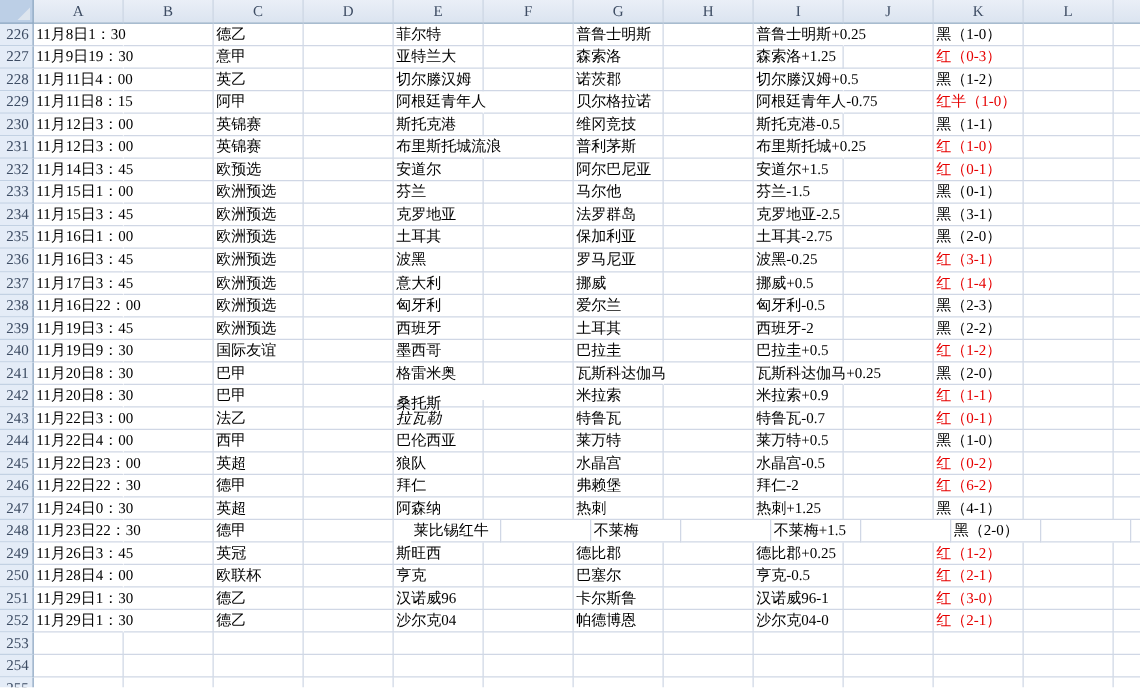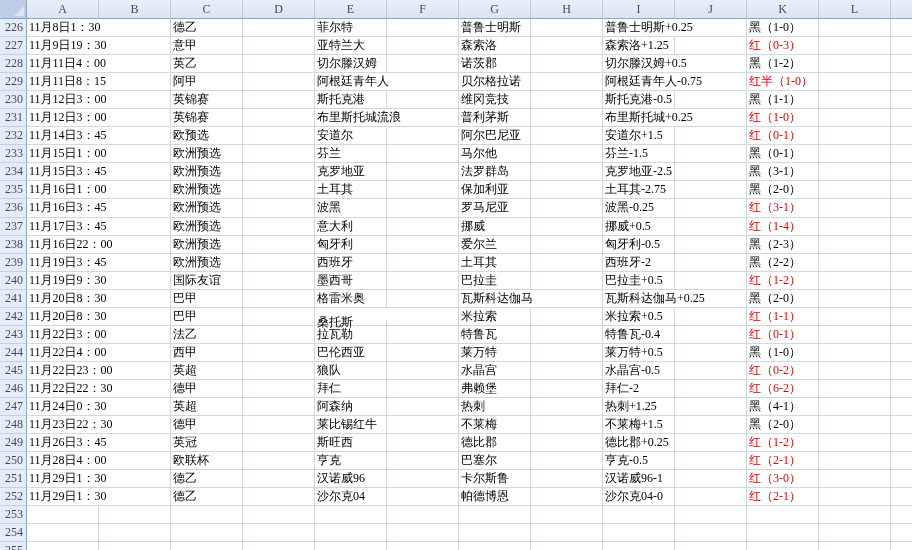--- a/index.html
+++ b/index.html
@@ -591,51 +591,51 @@
         <div class="c" style="width: 72px;"></div>
         <div class="c" style="width: 72px; margin-top: 12px;">
           <span>桑托斯</span>
         </div>
         <div class="c" style="width: 72px;"></div>
         <div class="c" style="width: 72px;">
           <span>米拉索</span>
         </div>
         <div class="c" style="width: 72px;"></div>
         <div class="c" style="width: 72px;">
-          <span>米拉索+0.5</span>
+          <span>米拉索+0.9</span>
         </div>
         <div class="c" style="width: 72px;"></div>
         <div class="c" style="width: 72px;">
           <span style="color: rgb(230, 0, 0);">红（1-1）</span>
         </div>
         <div class="c" style="width: 72px;"></div>
         <div class="c edge" style="width: 21px;"></div>
       </div>
       <div class="row">
         <div class="rh">
           <span>243</span>
         </div>
         <div class="c ovf" style="width: 72px;">
           <span>11月22日3：00</span>
         </div>
         <div class="c" style="width: 72px;"></div>
         <div class="c" style="width: 72px; text-align: right;">
           <span>法乙</span>
         </div>
         <div class="c" style="width: 72px;"></div>
-        <div class="c" style="width: 72px;">
+        <div class="c" style="width: 72px; font-style: italic;">
           <span>拉瓦勒</span>
         </div>
         <div class="c" style="width: 72px;"></div>
         <div class="c" style="width: 72px;">
           <span>特鲁瓦</span>
         </div>
         <div class="c" style="width: 72px;"></div>
         <div class="c" style="width: 72px;">
-          <span>特鲁瓦-0.4</span>
+          <span>特鲁瓦-0.7</span>
         </div>
         <div class="c" style="width: 72px;"></div>
         <div class="c" style="width: 72px;">
           <span style="color: rgb(230, 0, 0);">红（0-1）</span>
         </div>
         <div class="c" style="width: 72px;"></div>
         <div class="c edge" style="width: 21px;"></div>
       </div>
       <div class="row">
         <div class="rh">
@@ -762,21 +762,21 @@
           <span>248</span>
         </div>
         <div class="c ovf" style="width: 72px;">
           <span>11月23日22：30</span>
         </div>
         <div class="c" style="width: 72px;"></div>
         <div class="c" style="width: 72px;">
           <span>德甲</span>
         </div>
         <div class="c" style="width: 72px;"></div>
-        <div class="c" style="width: 72px;">
+        <div class="c" style="width: 72px; margin-left: 14px;">
           <span>莱比锡红牛</span>
         </div>
         <div class="c" style="width: 72px;"></div>
         <div class="c" style="width: 72px;">
           <span>不莱梅</span>
         </div>
         <div class="c" style="width: 72px;"></div>
         <div class="c" style="width: 72px;">
           <span>不莱梅+1.5</span>
         </div>

